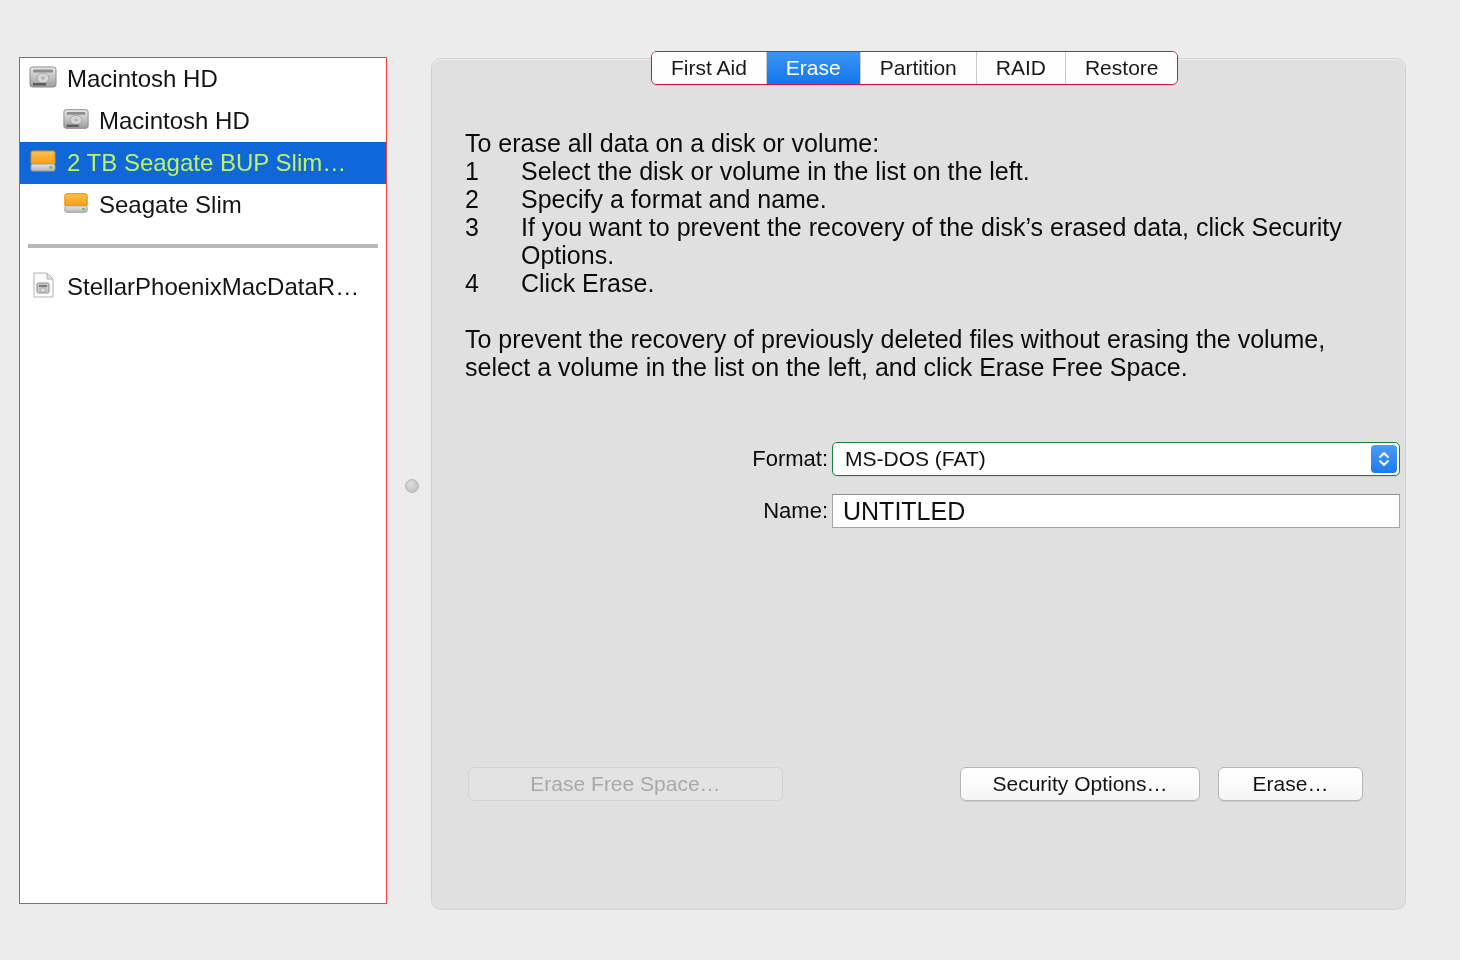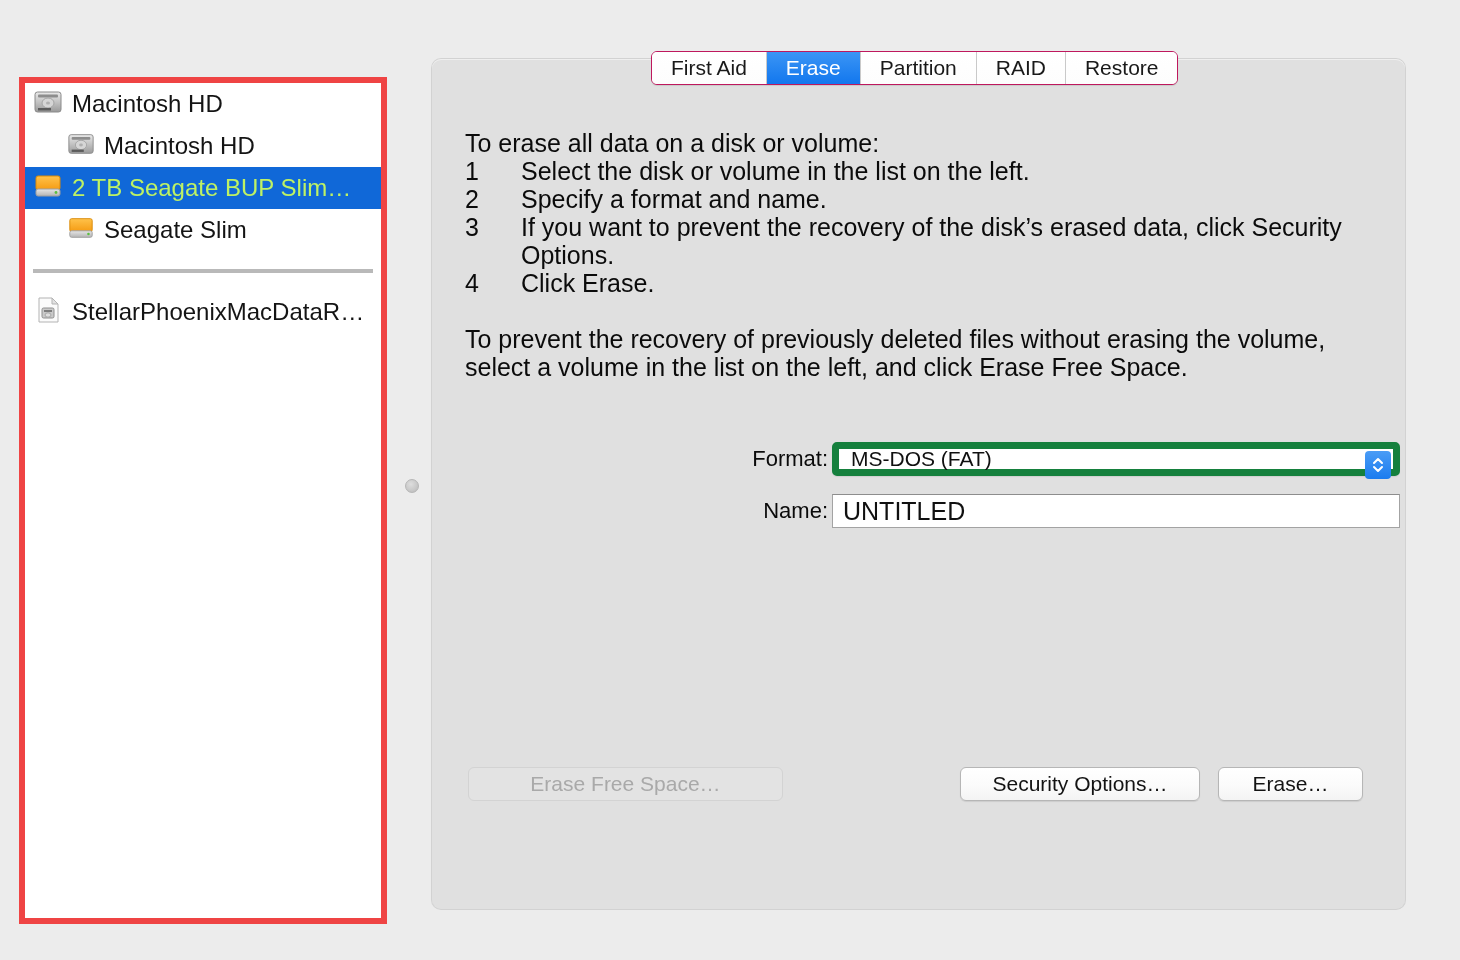--- a/index.html
+++ b/index.html
@@ -13,25 +13,25 @@
     font-family: "Liberation Sans", sans-serif;
     -webkit-font-smoothing: antialiased;
     overflow: hidden;
     position: relative;
   }
 
   
   #sidebar {
     position: absolute;
     left: 19px;
-    top: 77px;
+    top: 57px;
     width: 368px;
     height: 847px;
     background: #ffffff;
-    border: 6px solid #ef4444;
+    border: 1px solid #ef4444;
     box-sizing: border-box;
     overflow: hidden;
   }
   .disk-row {
     display: flex;
     align-items: center;
     height: 42px;
     padding-left: 8px;
     box-sizing: border-box;
     white-space: nowrap;
@@ -144,21 +144,21 @@
     padding-right: 4px;
     box-sizing: border-box;
     font-size: 22px;
     color: #0b0b0b;
   }
   .popup {
     position: relative;
     width: 568px;
     height: 34px;
     background: #ffffff;
-    border: 7px solid #15803d;
+    border: 1px solid #15803d;
     border-radius: 5px;
     box-sizing: border-box;
     display: flex;
     align-items: center;
     box-shadow: 0 1px 1px rgba(0,0,0,0.08);
   }
   .popup .pval {
     font-size: 21px;
     color: #101010;
     padding-left: 12px;

